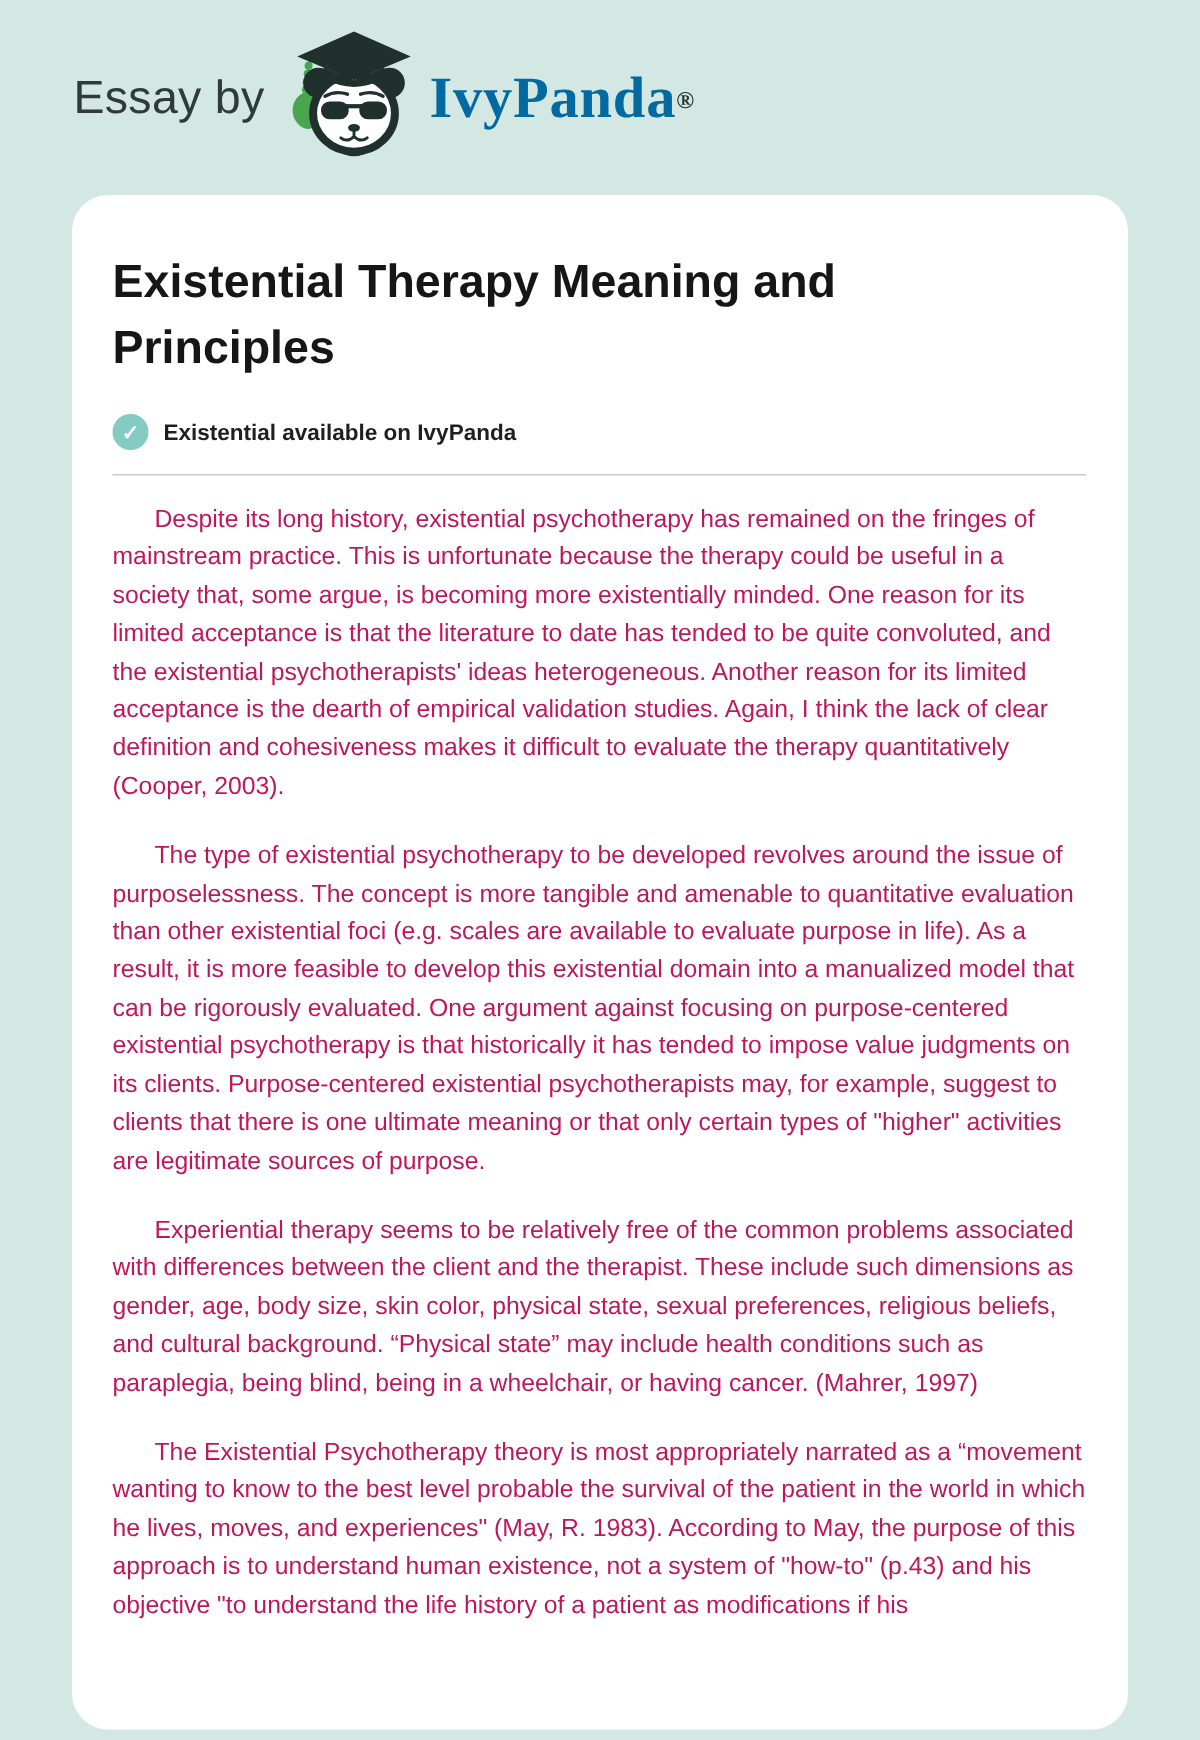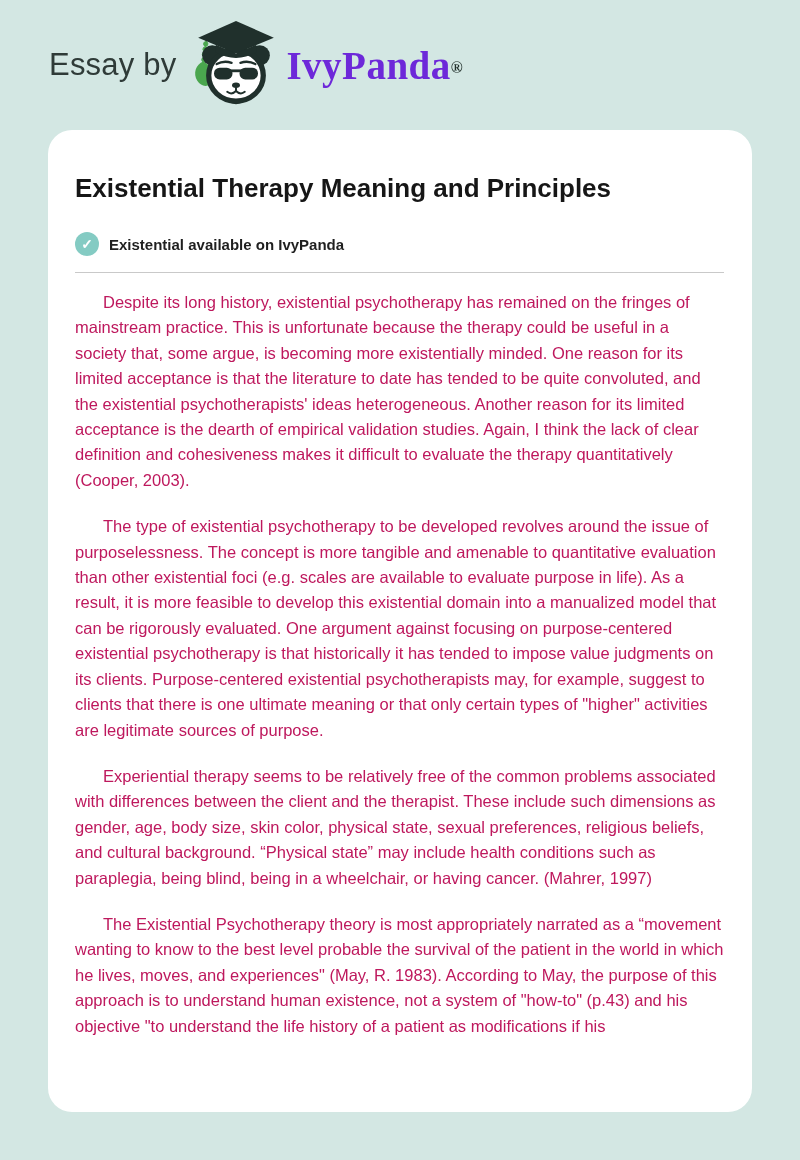--- a/index.html
+++ b/index.html
@@ -28,21 +28,21 @@
   }
   .logo-wrap {
     display: flex;
     align-items: center;
   }
   .logo-svg { display: block; margin-right: 6px; }
   .brand-name {
     font-family: "Liberation Serif", serif;
     font-weight: 700;
     font-size: 39px;
-    color: #6d28d9;
+    color: #0369a1;
     letter-spacing: 0.5px;
   }
   .brand-reg {
     font-family: "Liberation Serif", serif;
     font-weight: 700;
     font-size: 16px;
     color: #22302c;
     vertical-align: super;
     line-height: 1;
   }
@@ -50,21 +50,21 @@
   
   .card {
     width: 704px;
     margin: 0 auto 0 48px;
     min-height: 982px;
     background: #ffffff;
     border-radius: 24px;
     padding: 36px 28px 70px 27px;
   }
   .doc-title {
-    font-size: 26px;
+    font-size: 31px;
     line-height: 44px;
     font-weight: 700;
     color: #161616;
     max-width: 620px;
     margin-bottom: 22px;
   }
   .badge-row {
     display: flex;
     align-items: center;
     margin-bottom: 16px;

